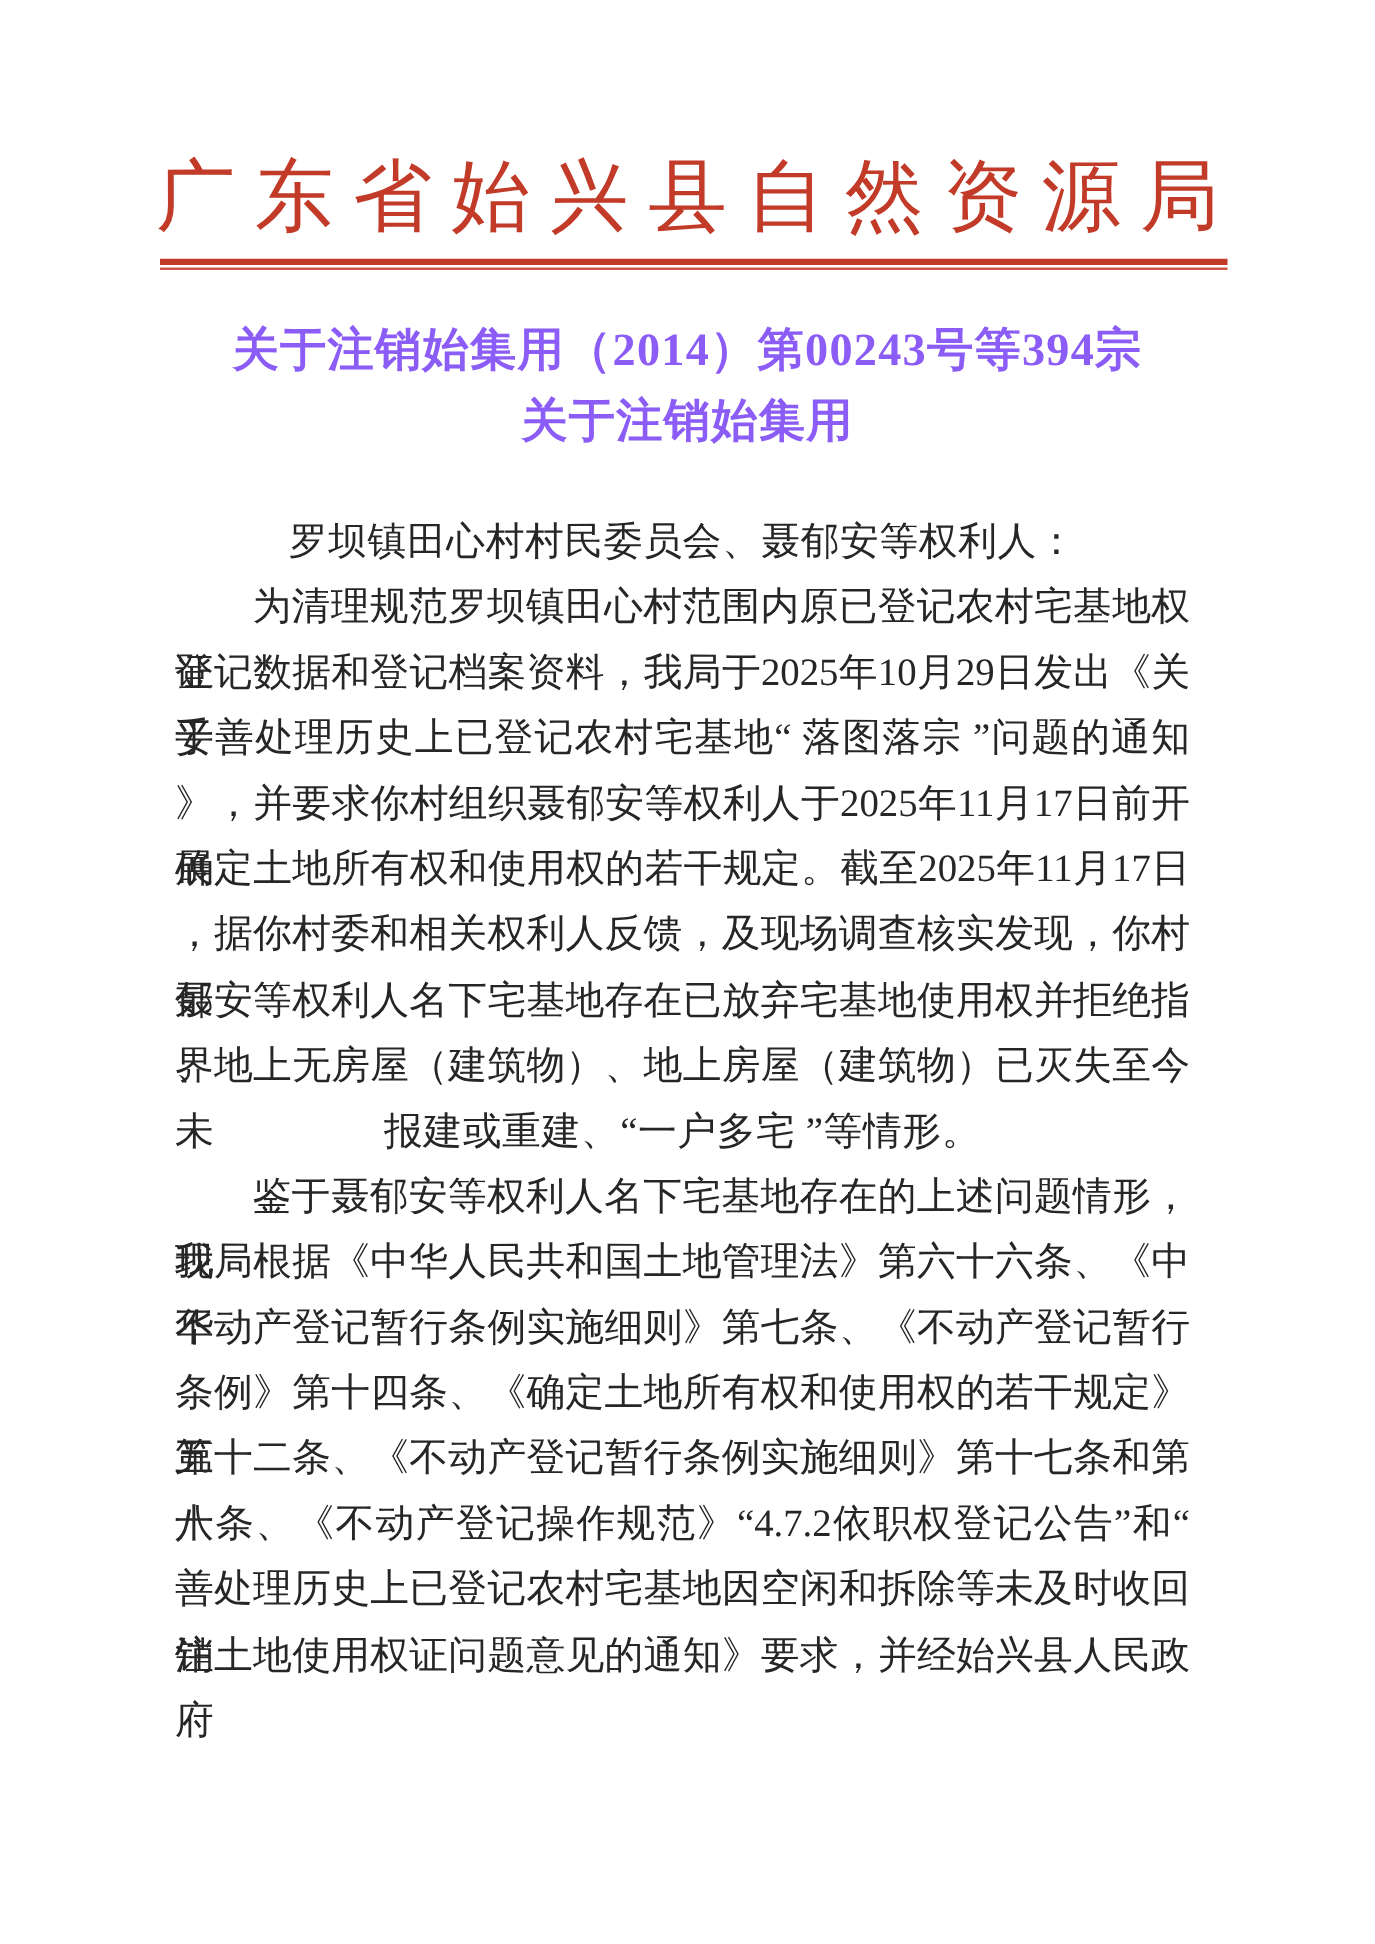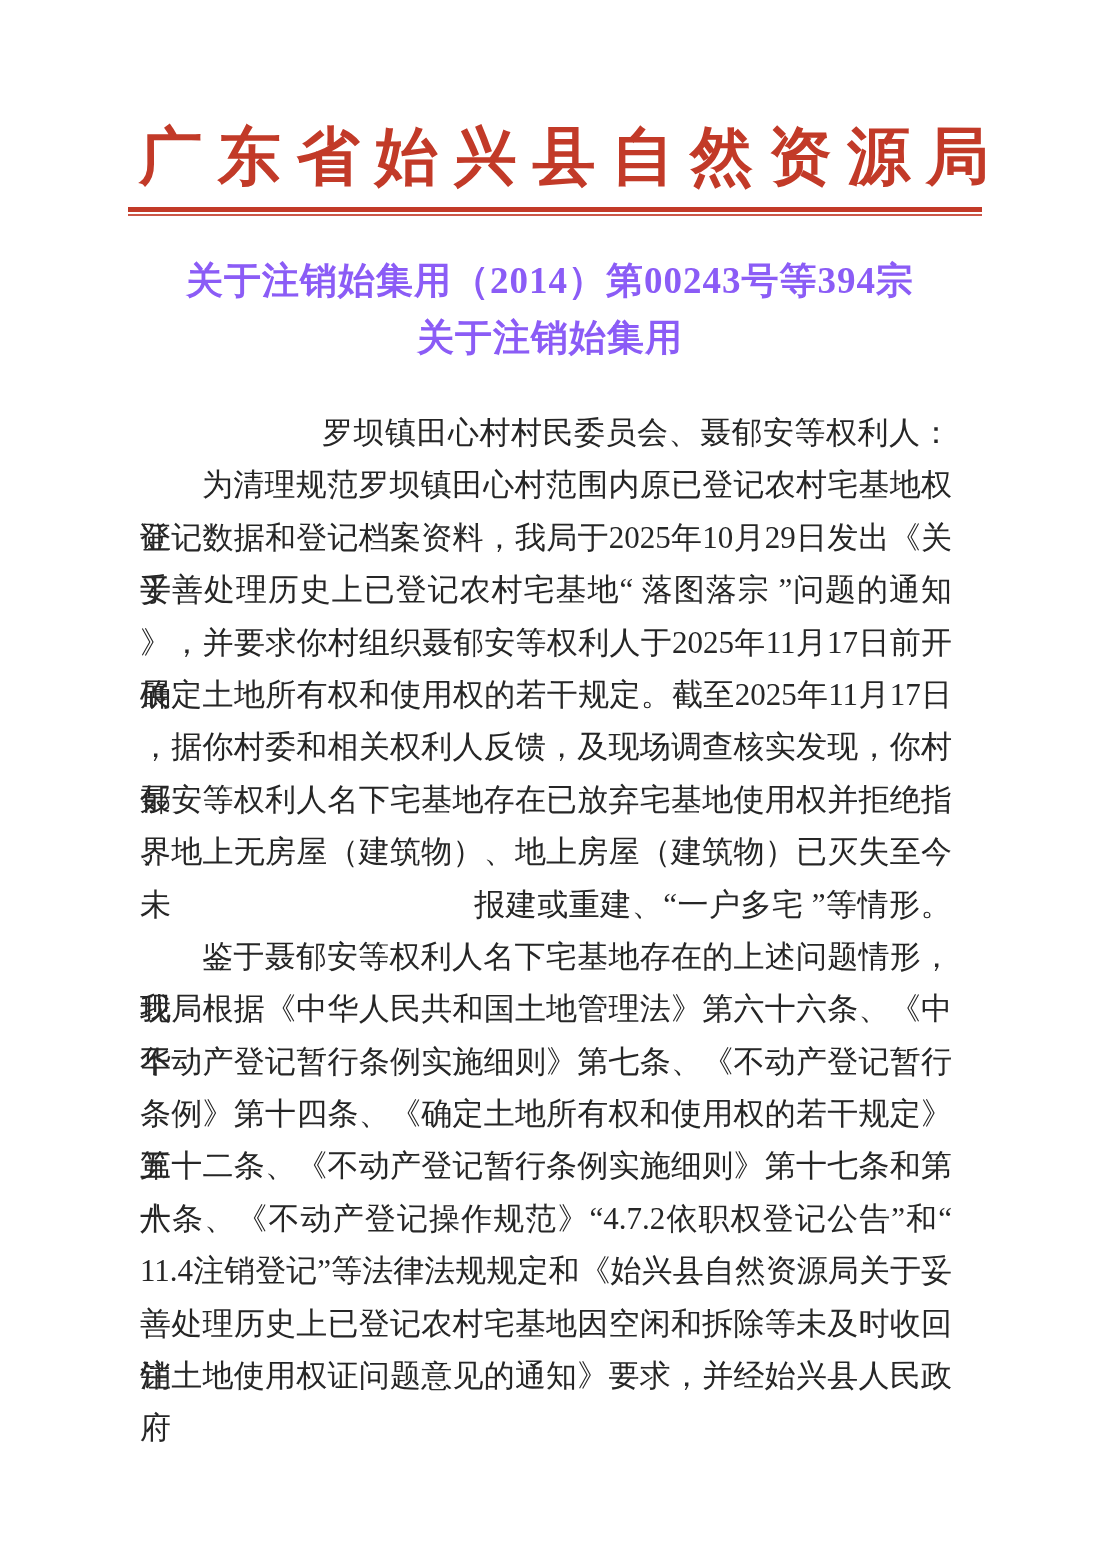--- a/index.html
+++ b/index.html
@@ -13,26 +13,26 @@
       height: 1555px;
       margin: 0 auto;
       background: #ffffff;
       font-family: "Liberation Serif", "DejaVu Serif", serif;
       overflow: hidden;
     }
     
     .agency {
       position: absolute;
       top: 118px;
-      left: 139px;
+      left: 125px;
       width: 850px;
       height: 78px;
       line-height: 78px;
       font-size: 63px;
-      font-weight: 700;
+      font-weight: 400;
       text-align: justify;
       text-align-last: justify;
       white-space: normal;
       letter-spacing: 0;
     }
     
     .rule {
       position: absolute;
       top: 207px;
       left: 128px;
@@ -71,21 +71,21 @@
       left: 140px;
       width: 812px;
       font-size: 31px;
       color: #262626;
       font-weight: 400;
     }
     .line {
       height: 52.4px;
       line-height: 52.4px;
       white-space: nowrap;
-      text-align: right;
+      text-align: center;
       letter-spacing: 0.5px;
     }
     .line.justify {
       white-space: normal;
       text-align: justify;
       text-align-last: justify;
       letter-spacing: 0;
     }
     .line.indent {
       text-indent: 2em;
@@ -118,18 +118,17 @@
       <div class="line justify">，据你村委和相关权利人反馈，及现场调查核实发现，你村聂</div>
       <div class="line justify">郁安等权利人名下宅基地存在已放弃宅基地使用权并拒绝指界</div>
       <div class="line justify">、地上无房屋（建筑物）、地上房屋（建筑物）已灭失至今未</div>
       <div class="line">报建或重建、“一户多宅 ”等情形。</div>
       <div class="line justify indent">鉴于聂郁安等权利人名下宅基地存在的上述问题情形，现</div>
       <div class="line justify">我局根据《中华人民共和国土地管理法》第六十六条、《中华</div>
       <div class="line justify">不动产登记暂行条例实施细则》第七条、《不动产登记暂行</div>
       <div class="line justify">条例》第十四条、《确定土地所有权和使用权的若干规定》第</div>
       <div class="line justify">五十二条、《不动产登记暂行条例实施细则》第十七条和第十</div>
       <div class="line justify">八条、《不动产登记操作规范》“4.7.2依职权登记公告”和“</div>
-      <div class="line justify">11.4注销登记”等法律法规规定和《始兴县自然资源局关于妥</div>
       <div class="line justify">善处理历史上已登记农村宅基地因空闲和拆除等未及时收回注</div>
       <div class="line justify">销土地使用权证问题意见的通知》要求，并经始兴县人民政府</div>
     </div>
 
 </div>
 
 </body></html>

